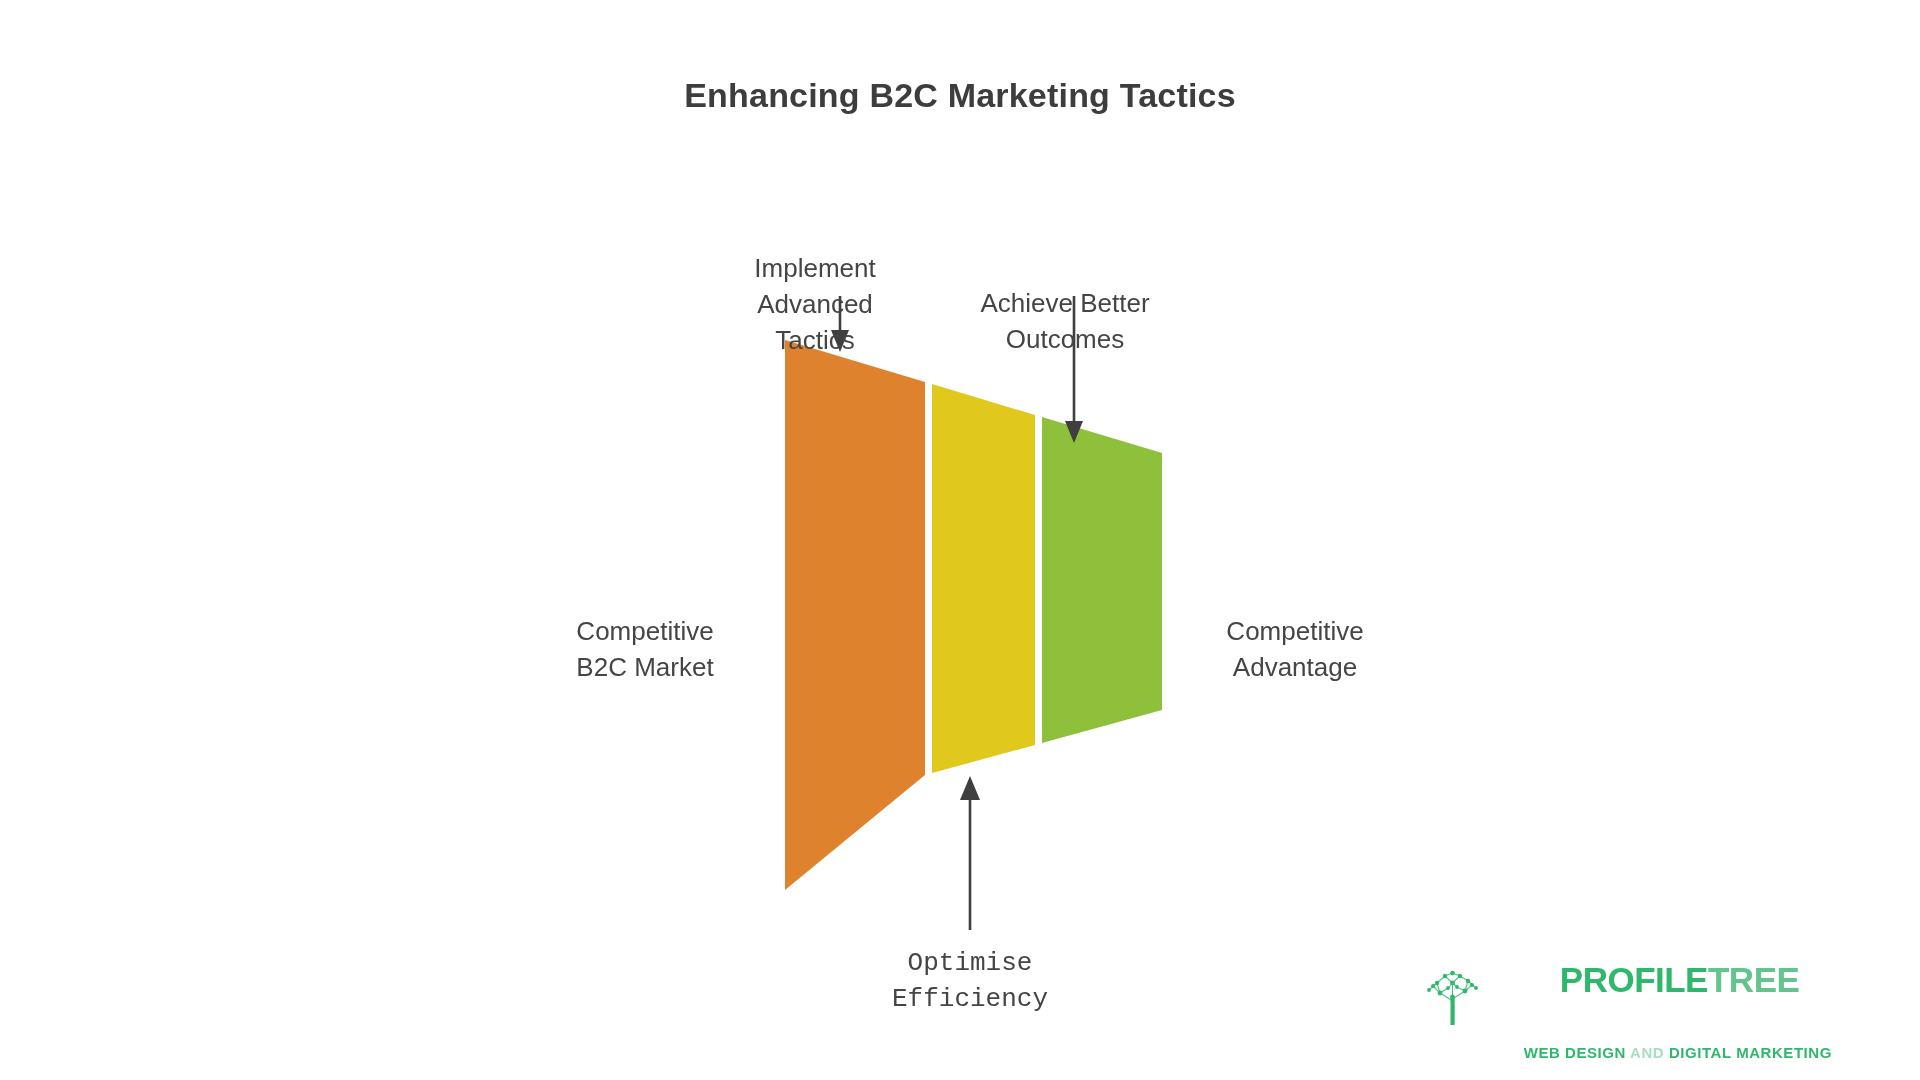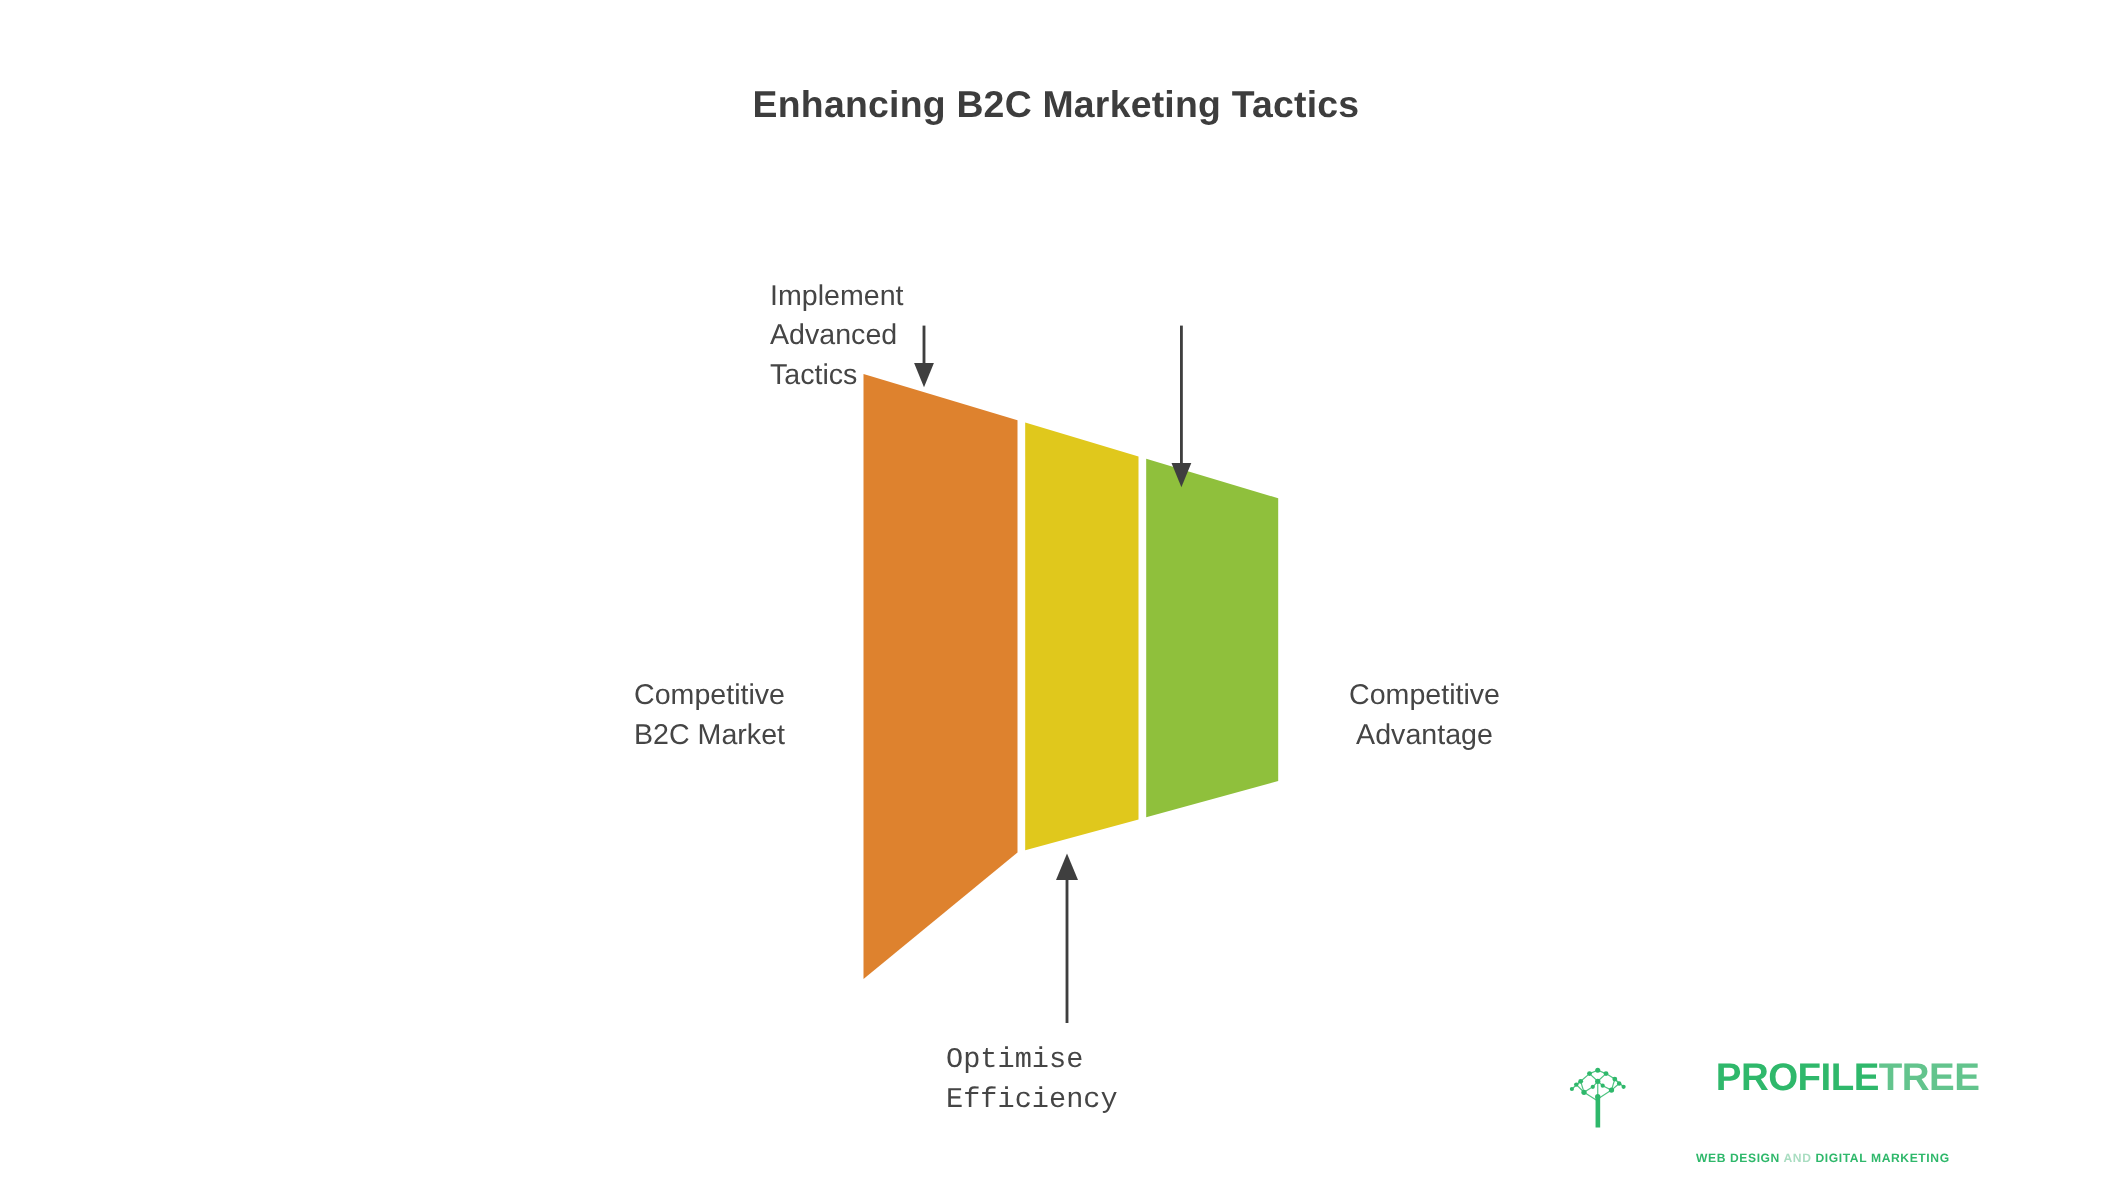--- a/index.html
+++ b/index.html
@@ -45,21 +45,21 @@
     height: 700px;
   }
 
   
   .funnel-label {
     position: absolute;
     font-size: 26px;
     line-height: 36px;
     color: #454545;
     white-space: pre-line;
-    text-align: left;
+    text-align: center;
   }
 
   #label-implement-advanced-tactics {
     left: 700px;
     top: 250px;
     width: 230px;
   }
 
   #label-achieve-better-outcomes {
     left: 950px;
@@ -113,21 +113,21 @@
     font-size: 35px;
     font-weight: bold;
     line-height: 36px;
     letter-spacing: -0.5px;
     white-space: pre;
   }
   .logo-word-profile { color: #2fb86b; }
   .logo-word-tree { color: #63c48d; }
   #logo-tagline-row {
     margin-top: 1px;
-    font-size: 11px;
+    font-size: 15px;
     font-weight: bold;
     letter-spacing: 0.55px;
     line-height: 12px;
     white-space: pre;
     text-align: center;
   }
   .tagline-strong { color: #2fb86b; }
   .tagline-weak { color: #a9ddc1; }
 </style>
 </head>
@@ -158,20 +158,22 @@
     <g>
       <line x1="270" y1="700" x2="270" y2="564" stroke="#3f3f3f" stroke-width="2.6"></line>
       <polygon points="270,546 260,570 280,570" fill="#3f3f3f"></polygon>
     </g>
   </svg>
 
   <div class="funnel-label" id="label-implement-advanced-tactics">Implement
 Advanced
 Tactics</div>
 
+  <div class="funnel-label" id="label-achieve-better-outcomes">Achieve Better
+Outcomes</div>
 
   <div class="funnel-label" id="label-competitive-b2c-market">Competitive
 B2C Market</div>
 
   <div class="funnel-label" id="label-competitive-advantage">Competitive
 Advantage</div>
 
   <div class="funnel-label" id="label-optimise-efficiency">Optimise
 Efficiency</div>
 

